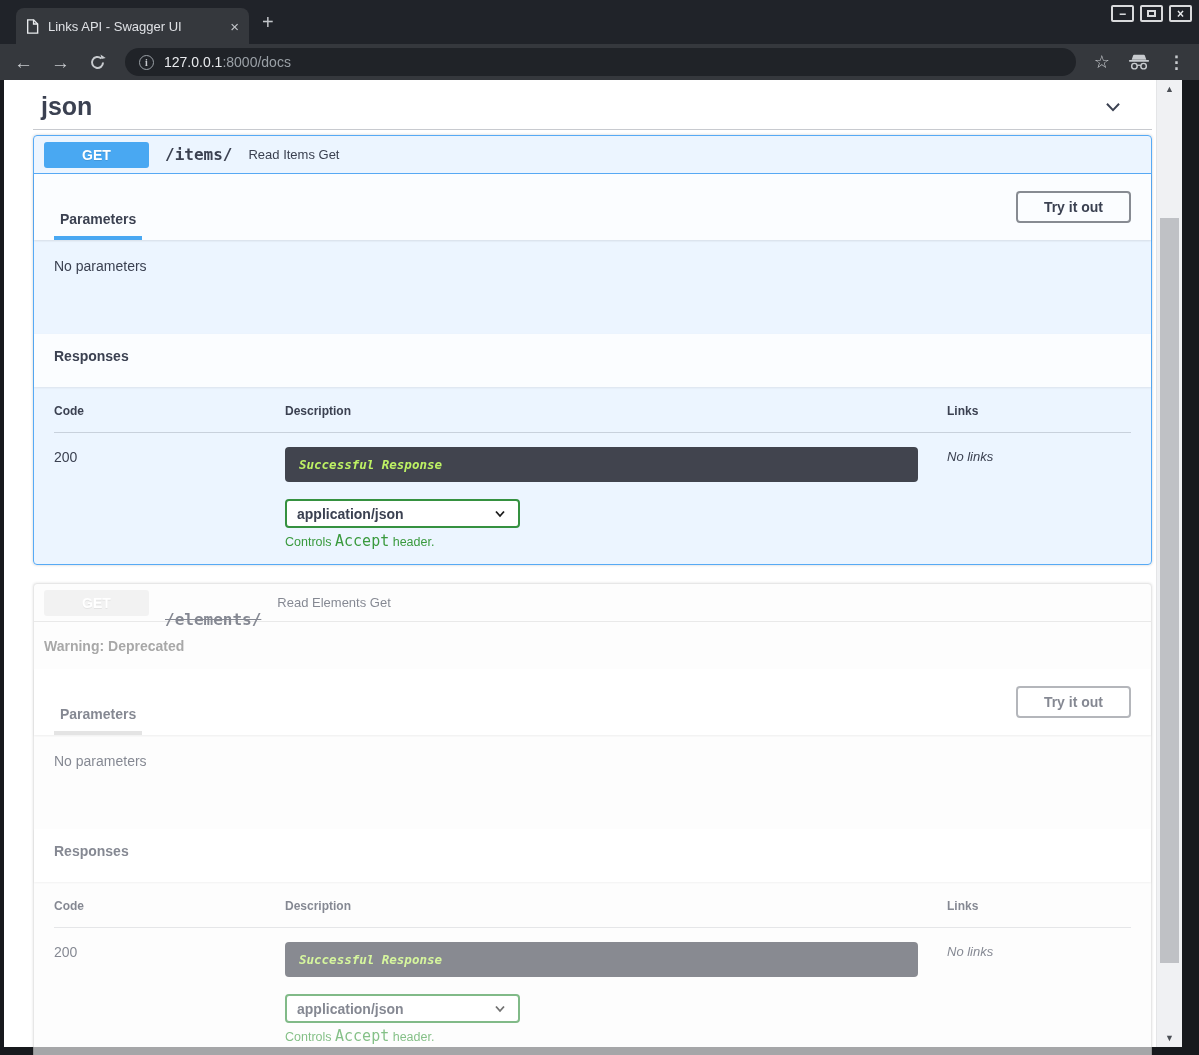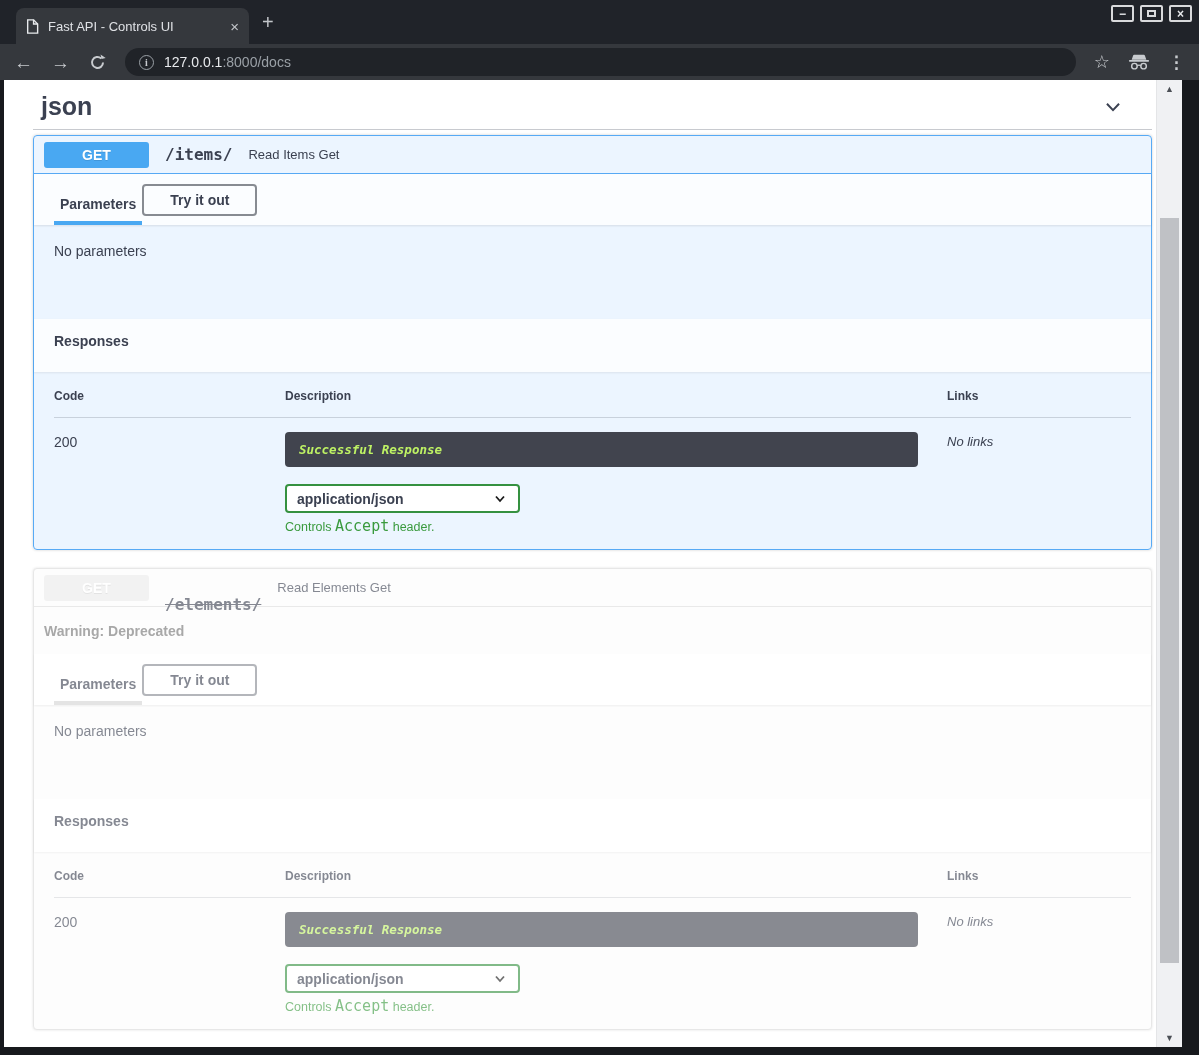--- a/index.html
+++ b/index.html
@@ -70,21 +70,21 @@
     background:#49a8f2; color:#fff; font-weight:700; font-size:14px;
     display:flex; align-items:center; justify-content:center;
     font-family:"Liberation Sans",sans-serif; text-shadow:0 1px 0 rgba(0,0,0,.1);
   }
   .op-dep .method-btn { background:#ebebeb; }
   .op-path { font-family:"DejaVu Sans Mono",monospace; font-weight:700; font-size:16px; color:#3b4151; }
   .op-dep .op-path { text-decoration:line-through;margin-top:33px; }
   .op-summary { font-size:13px; color:#3b4151; }
   .warning-row { padding:16px 10px 0; height:47px; font-weight:700; font-size:14px; color:#737373; }
   .sec-header {
-    height:51px; display:flex; 
+    height:66px; display:flex; justify-content:space-between;
     padding:0 20px; background:rgba(255,255,255,.8); box-shadow:0 1px 2px rgba(0,0,0,.1);
   }
   .param-tab {
     align-self:flex-end; font-size:14px; font-weight:700; color:#3b4151;
     padding:0 6px 9px; border-bottom:4px solid #49a8f2;
   }
   .op-dep .param-tab { border-bottom-color:#d5d5d5; }
   .try-btn {
     align-self:center; padding:6px 26px; border:2px solid #878b92; border-radius:4px;
     background:transparent; font-weight:700; font-size:14px; color:#3b4151;
@@ -123,21 +123,21 @@
 </style>
 </head>
 <body>
 
 <div class="titlebar">
   <div class="tab">
     <svg width="13" height="15" viewBox="0 0 12 14">
       <path d="M1.5 0.8 H7 L10.8 4.6 V13.2 H1.5 Z" fill="none" stroke="#e8eaed" stroke-width="1.3"></path>
       <path d="M7 0.8 V4.6 H10.8" fill="none" stroke="#e8eaed" stroke-width="1.3"></path>
     </svg>
-    <span class="tab-title">Fast API - Controls UI</span>
+    <span class="tab-title">Links API - Swagger UI</span>
     <span class="tab-close">×</span>
   </div>
   <span class="newtab">+</span>
   <div class="win-controls">
     <span class="win-btn">−</span>
     <span class="win-btn">
         <span class="max-glyph"></span>
       </span>
     <span class="win-btn">×</span>
   </div>

